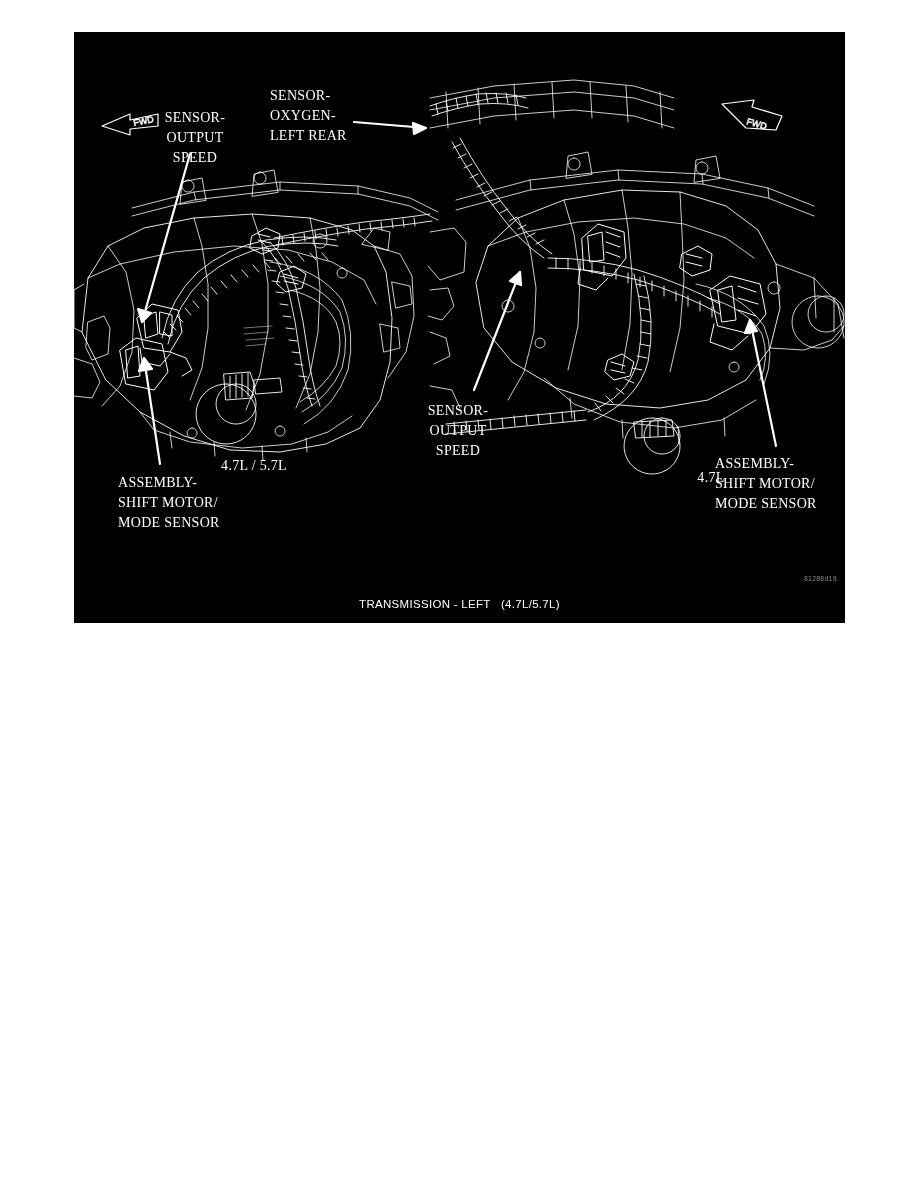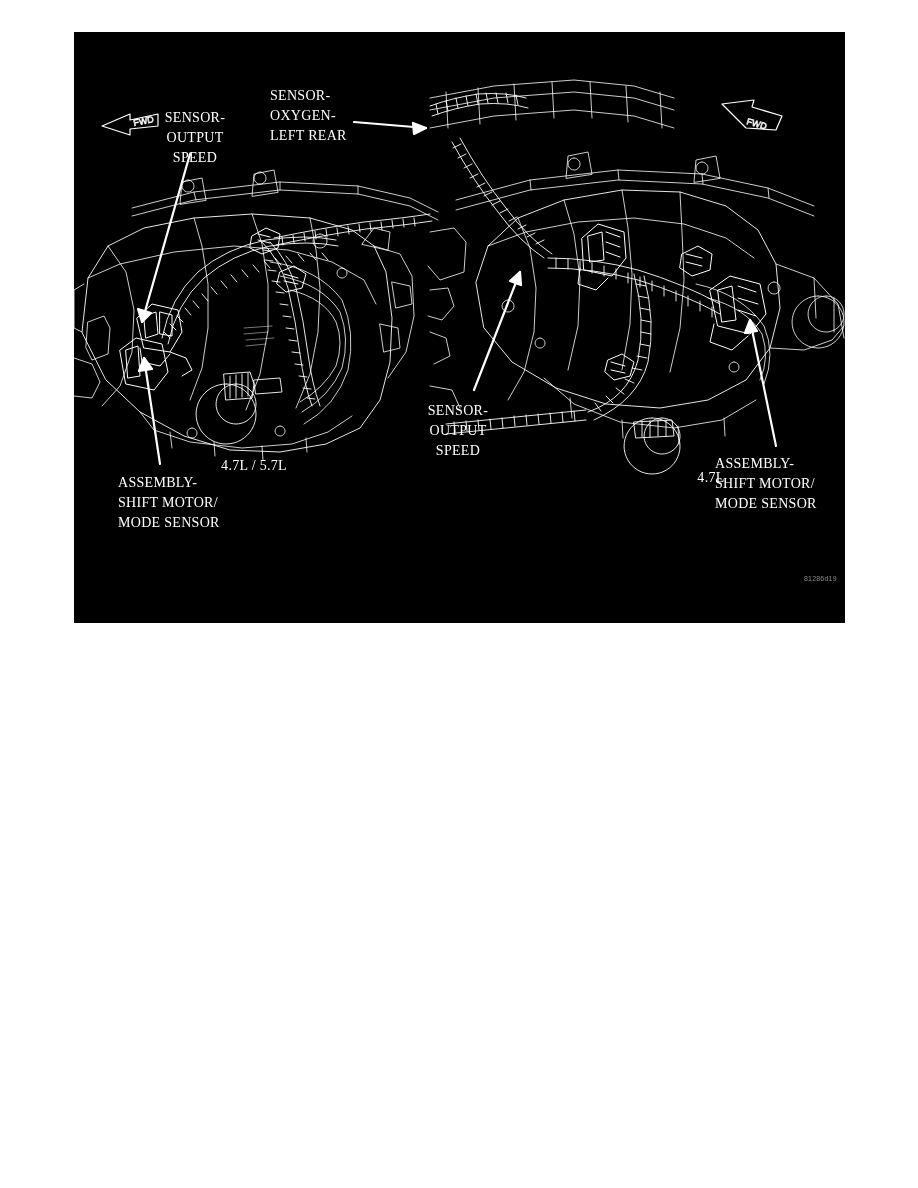--- a/index.html
+++ b/index.html
@@ -389,16 +389,17 @@
     <div class="lbl" id="lbl-assembly-shift-right">ASSEMBLY-
 SHIFT MOTOR/
 MODE SENSOR</div>
 
     <div class="lbl" id="lbl-engine-left">4.7L / 5.7L</div>
 
     <div class="lbl" id="lbl-engine-right">4.7L</div>
 
     <div id="figure-id">81286d19</div>
 
+    <div id="figure-caption">TRANSMISSION - LEFT   (4.7L/5.7L)</div>
 
   </div>
 
 </div>
 
 </body></html>

